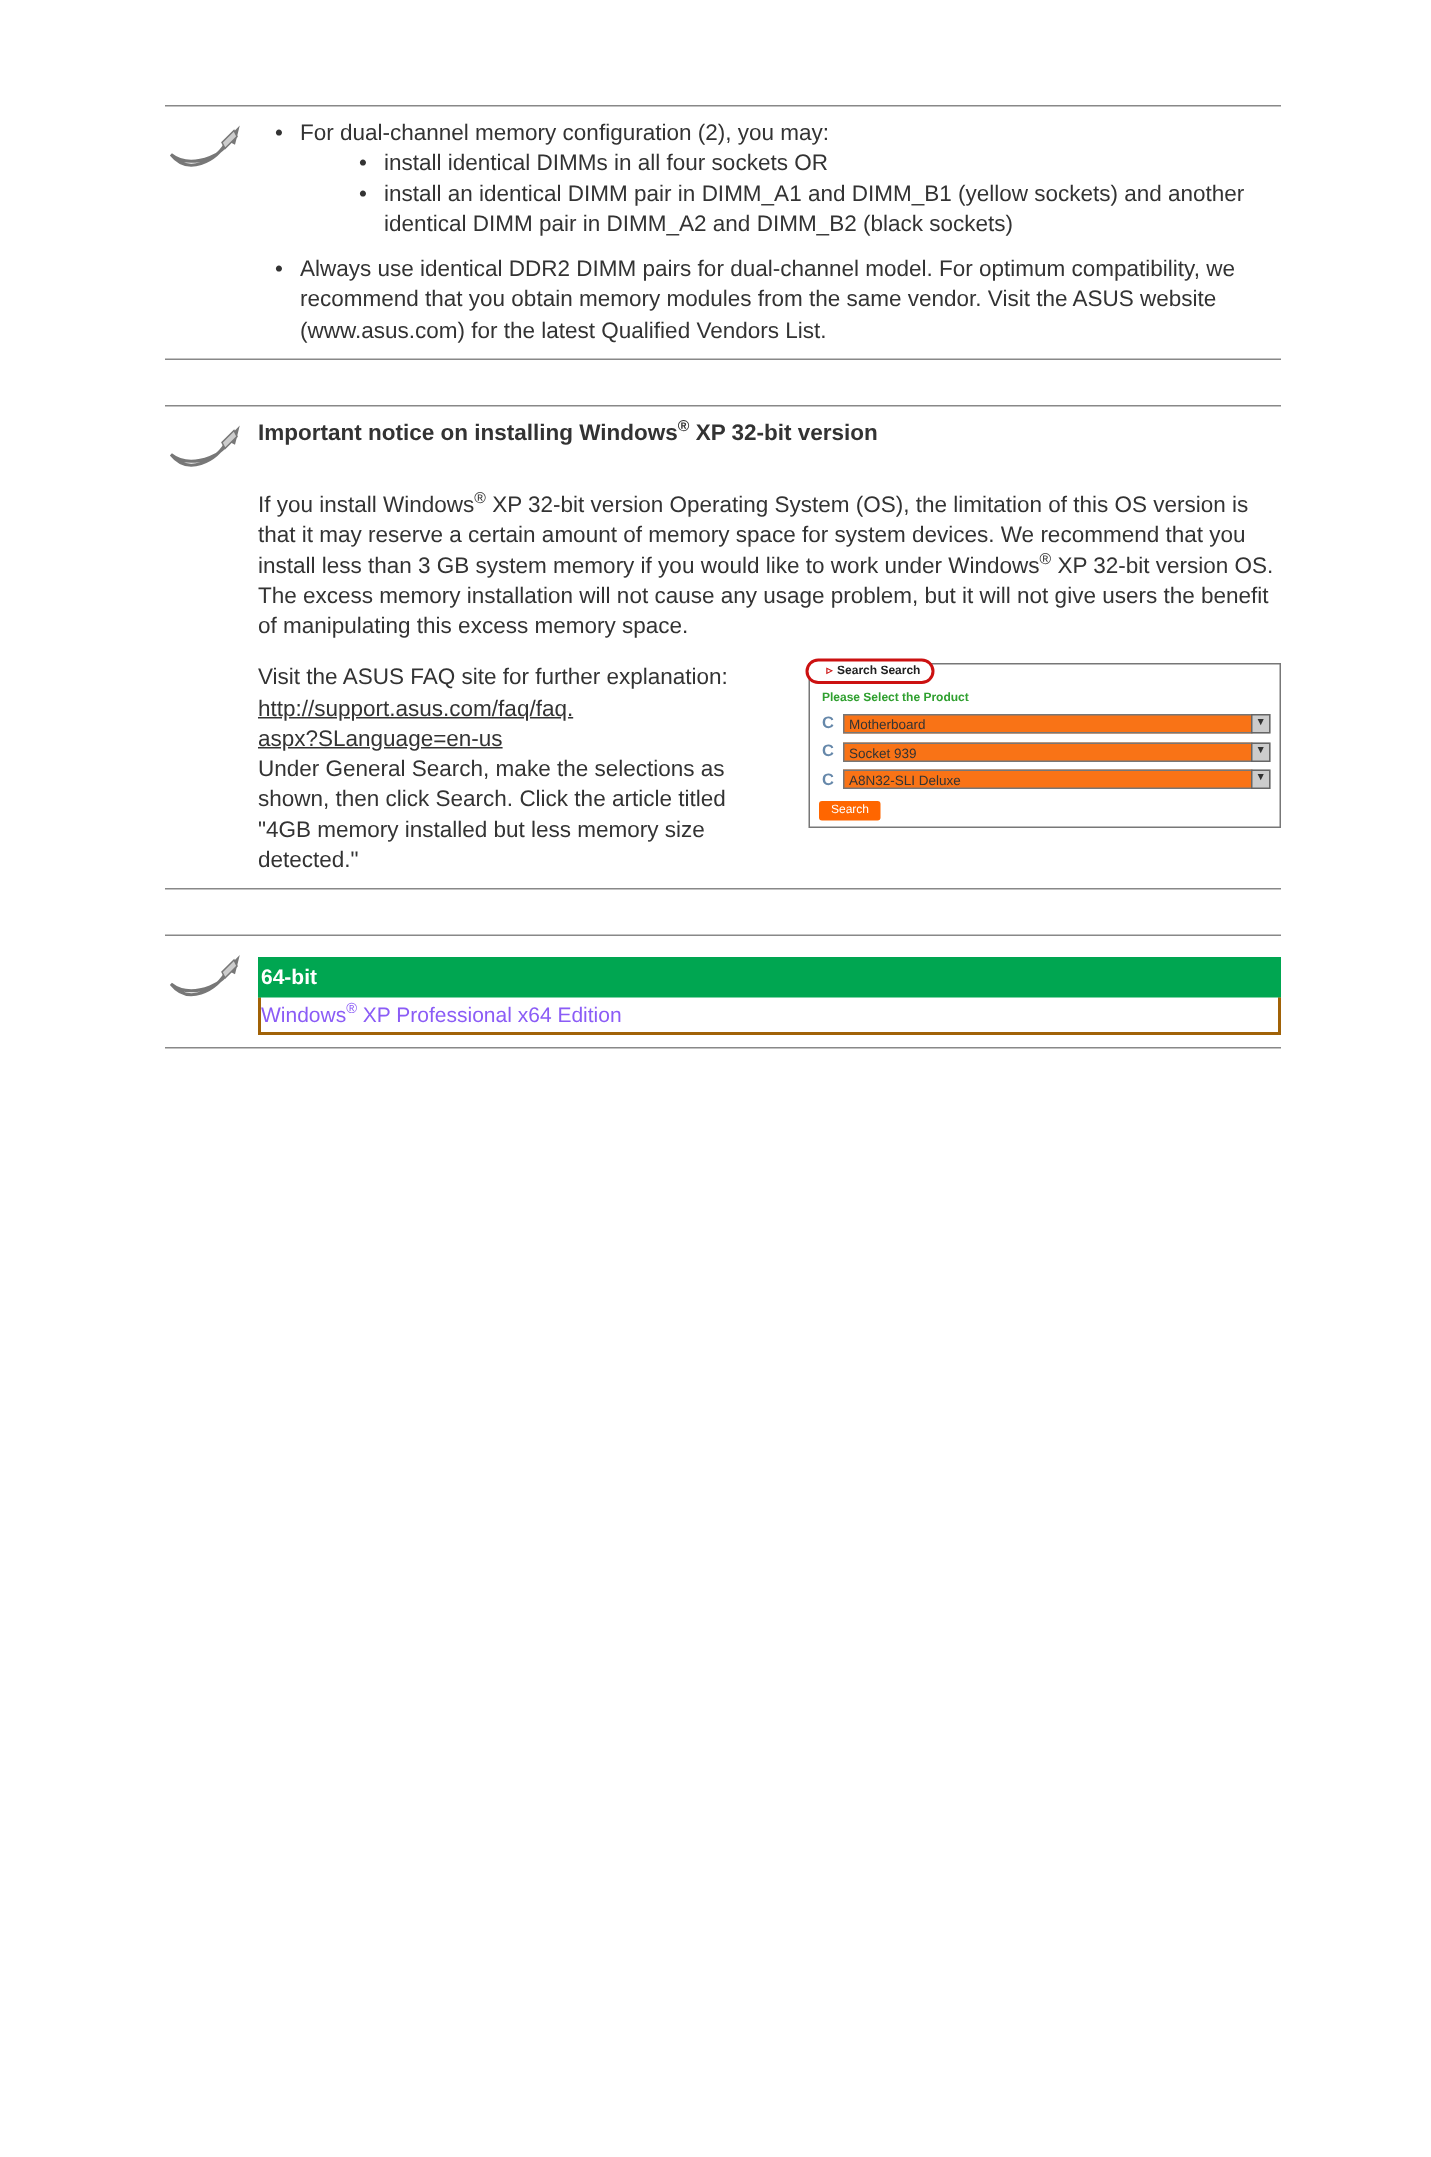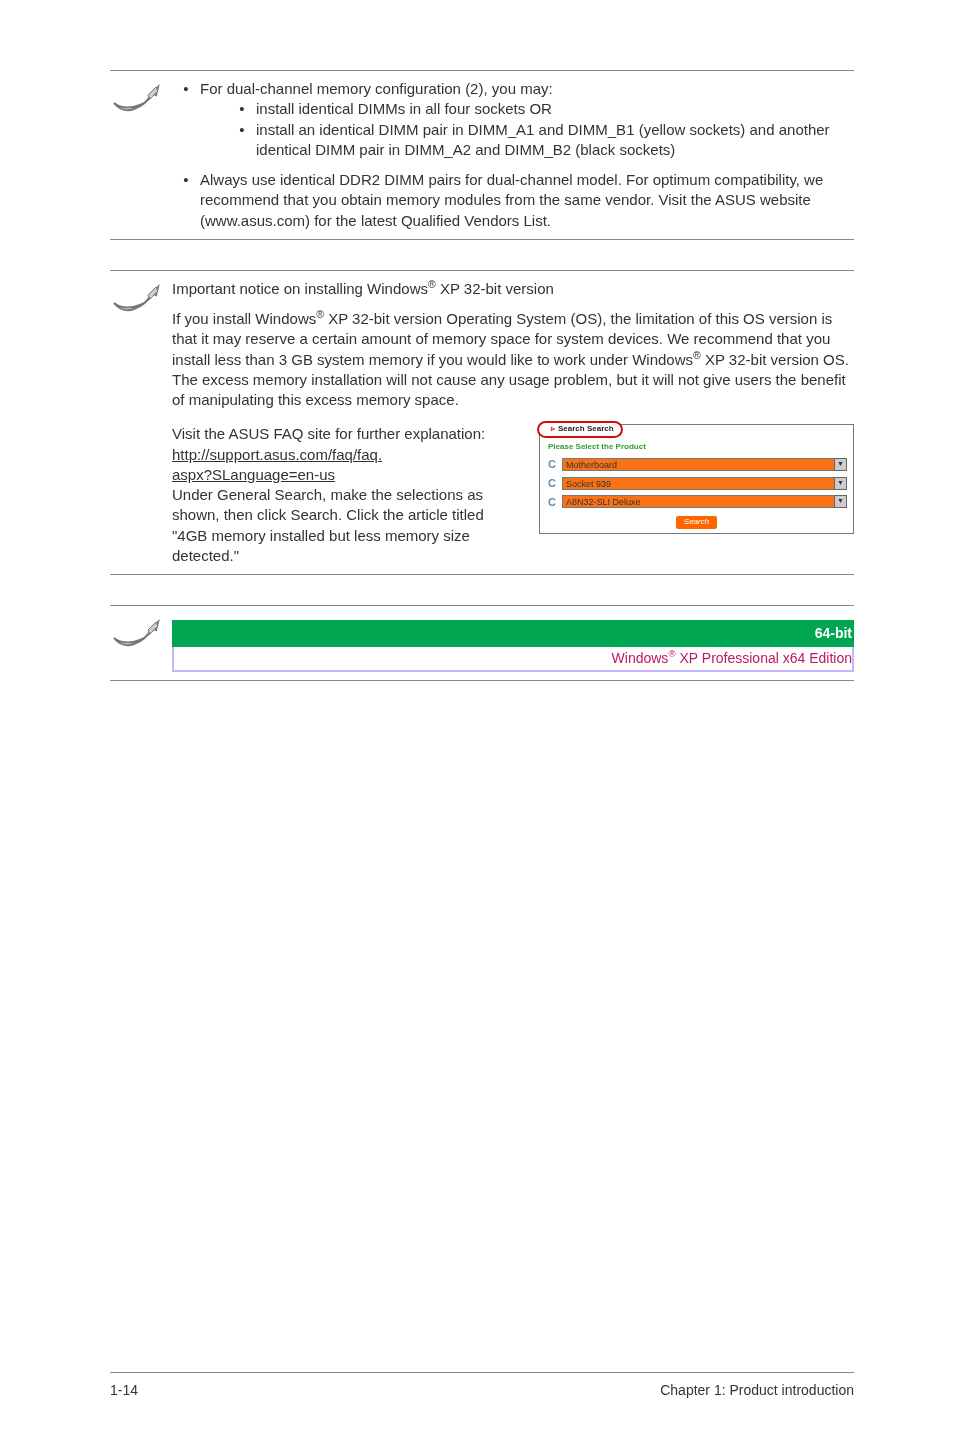--- a/index.html
+++ b/index.html
@@ -27,21 +27,21 @@
     align-items: flex-start;
     justify-content: flex-start;
   }
   .sect-icon svg { margin-top: 2px; }
   .sect-body { flex: 1; }
   .bullet-row { display: flex; }
   .bullet-mark { width: 28px; flex: 0 0 28px; text-align: center; }
   .sub-bullets { padding-left: 28px; }
   .sub-bullets .bullet-row .bullet-mark { width: 28px; flex: 0 0 28px; }
 
-  .sec2-title { font-weight: normal; margin-bottom: 10px; }
+  .sec2-title { font-weight: bold; margin-bottom: 28px; }
   sup { font-size: 0.7em; vertical-align: super; line-height: 0; }
 
   .sec2-lower {
     display: flex;
     margin-top: 14px;
     align-items: flex-start;
     gap: 16px;
   }
   .sec2-lower-left { flex: 1; }
 
@@ -76,48 +76,48 @@
     height: 13px;
     line-height: 13px;
     background: #f97316;
   }
   .faq-dd {
     width: 13px; height: 13px;
     background: #ccc; border: 1px solid #666;
     margin-left: -1px;
     text-align: center; line-height: 9px; font-size: 7px;
   }
-  .faq-search-row { text-align: center; padding: 4px 6px 0 6px; font-style: italic; }
+  .faq-search-row { text-align: left; padding: 4px 6px 0 6px; }
   .faq-search {
     display: inline-block;
     background: #f60; color: #fff;
     font-size: 8px;
     border-radius: 2px;
     padding: 1px 8px;
   }
   u { }
 
   .os-table {
     width: 100%;
     border-collapse: collapse;
     margin-top: 6px;
-    text-align: right;
+    text-align: left;
     font-size: 14px;
   }
   .os-table th {
     background: #00a651;
     color: #fff;
     font-weight: bold;
     border: 2px solid #00a651;
     padding: 2px 0;
   }
   .os-table td {
-    border: 2px solid #c4b5fd;
+    border: 2px solid #a16207;
     padding: 2px 0;
-    color: #be185d;
+    color: #8b5cf6;
   }
 
   .footer {
     position: absolute;
     bottom: 38px;
     left: 110px;
     right: 100px;
     border-top: 1px solid #888;
     padding-top: 8px;
     font-size: 14px;
@@ -226,18 +226,14 @@
         <tr>
               <td>
           <span>Windows</span><sup>®</sup><span> XP Professional x64 Edition</span>
         </td>
             </tr>
       </tbody>
         </table>
     </div>
   </div>
 
-  <div class="footer">
-    <span>1-14</span>
-    <span>Chapter 1: Product introduction</span>
-  </div>
 
 </div>
 
 </body></html>

